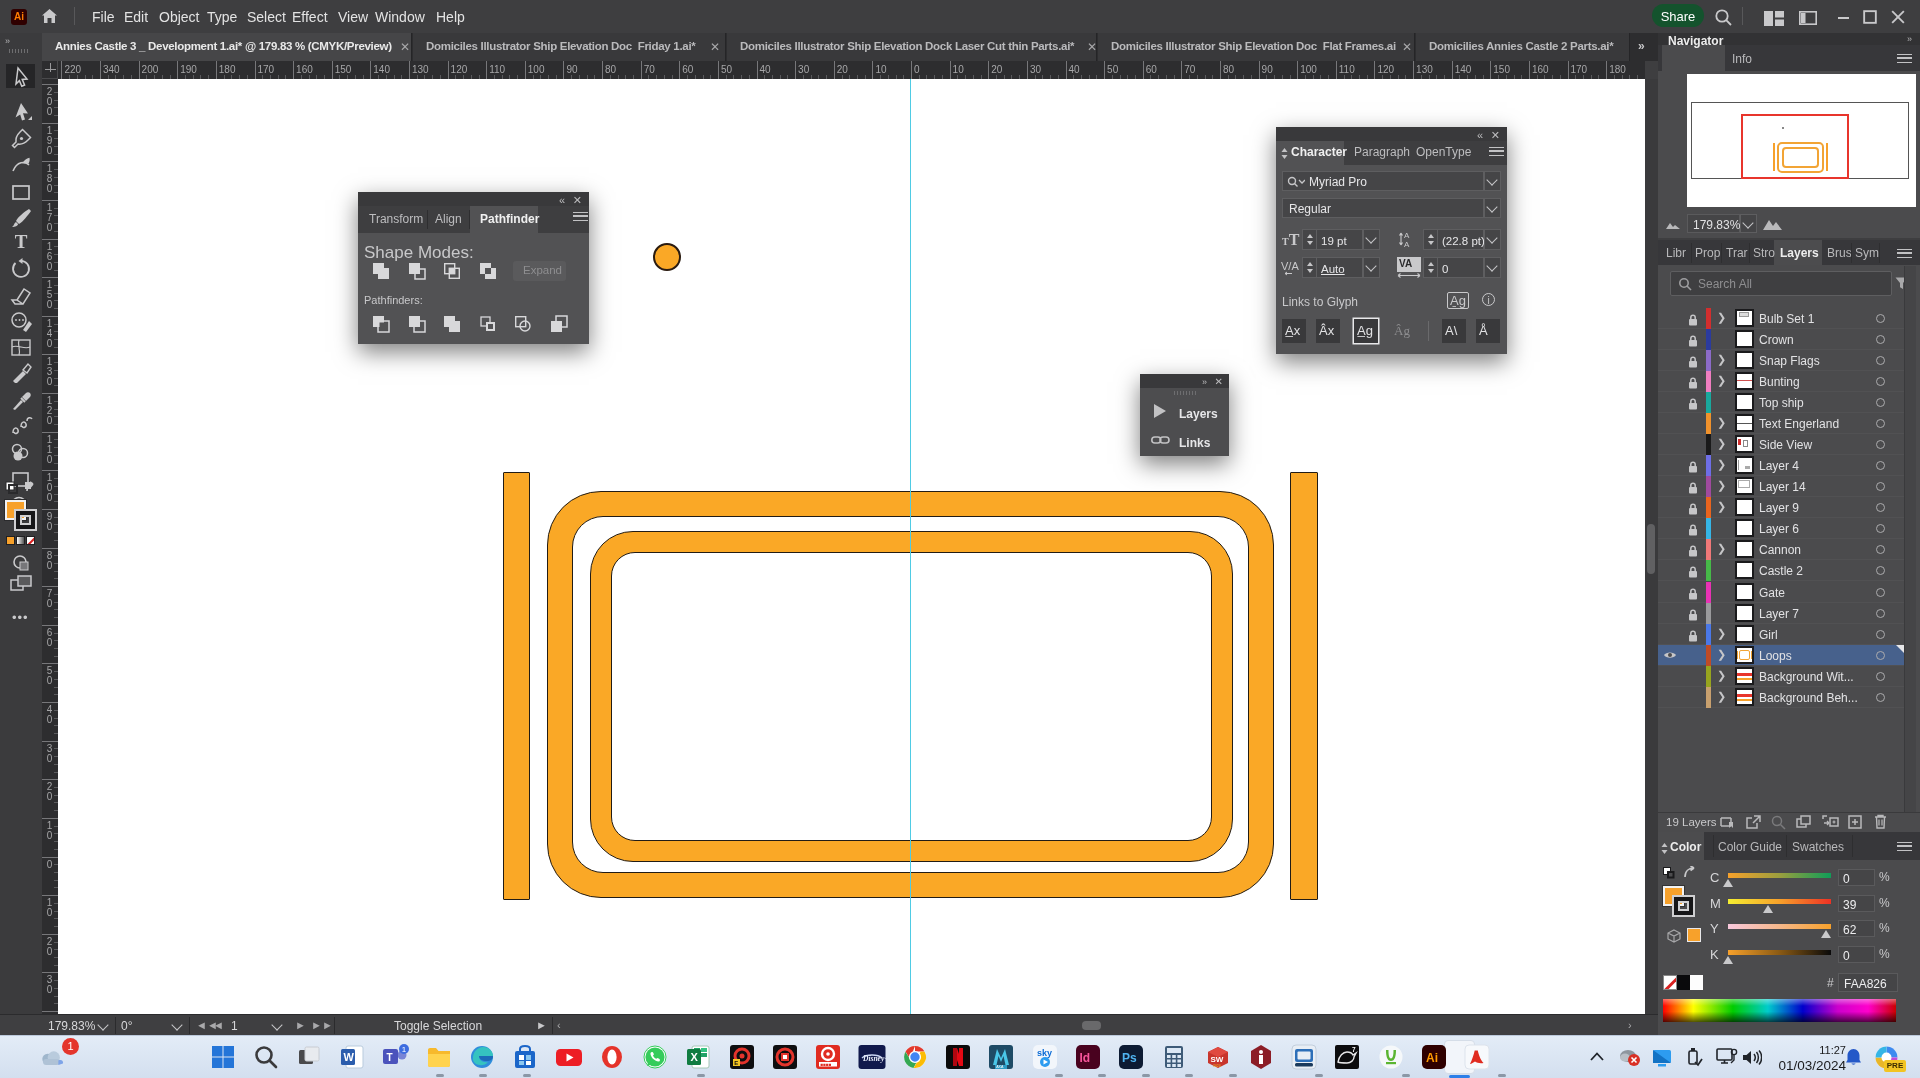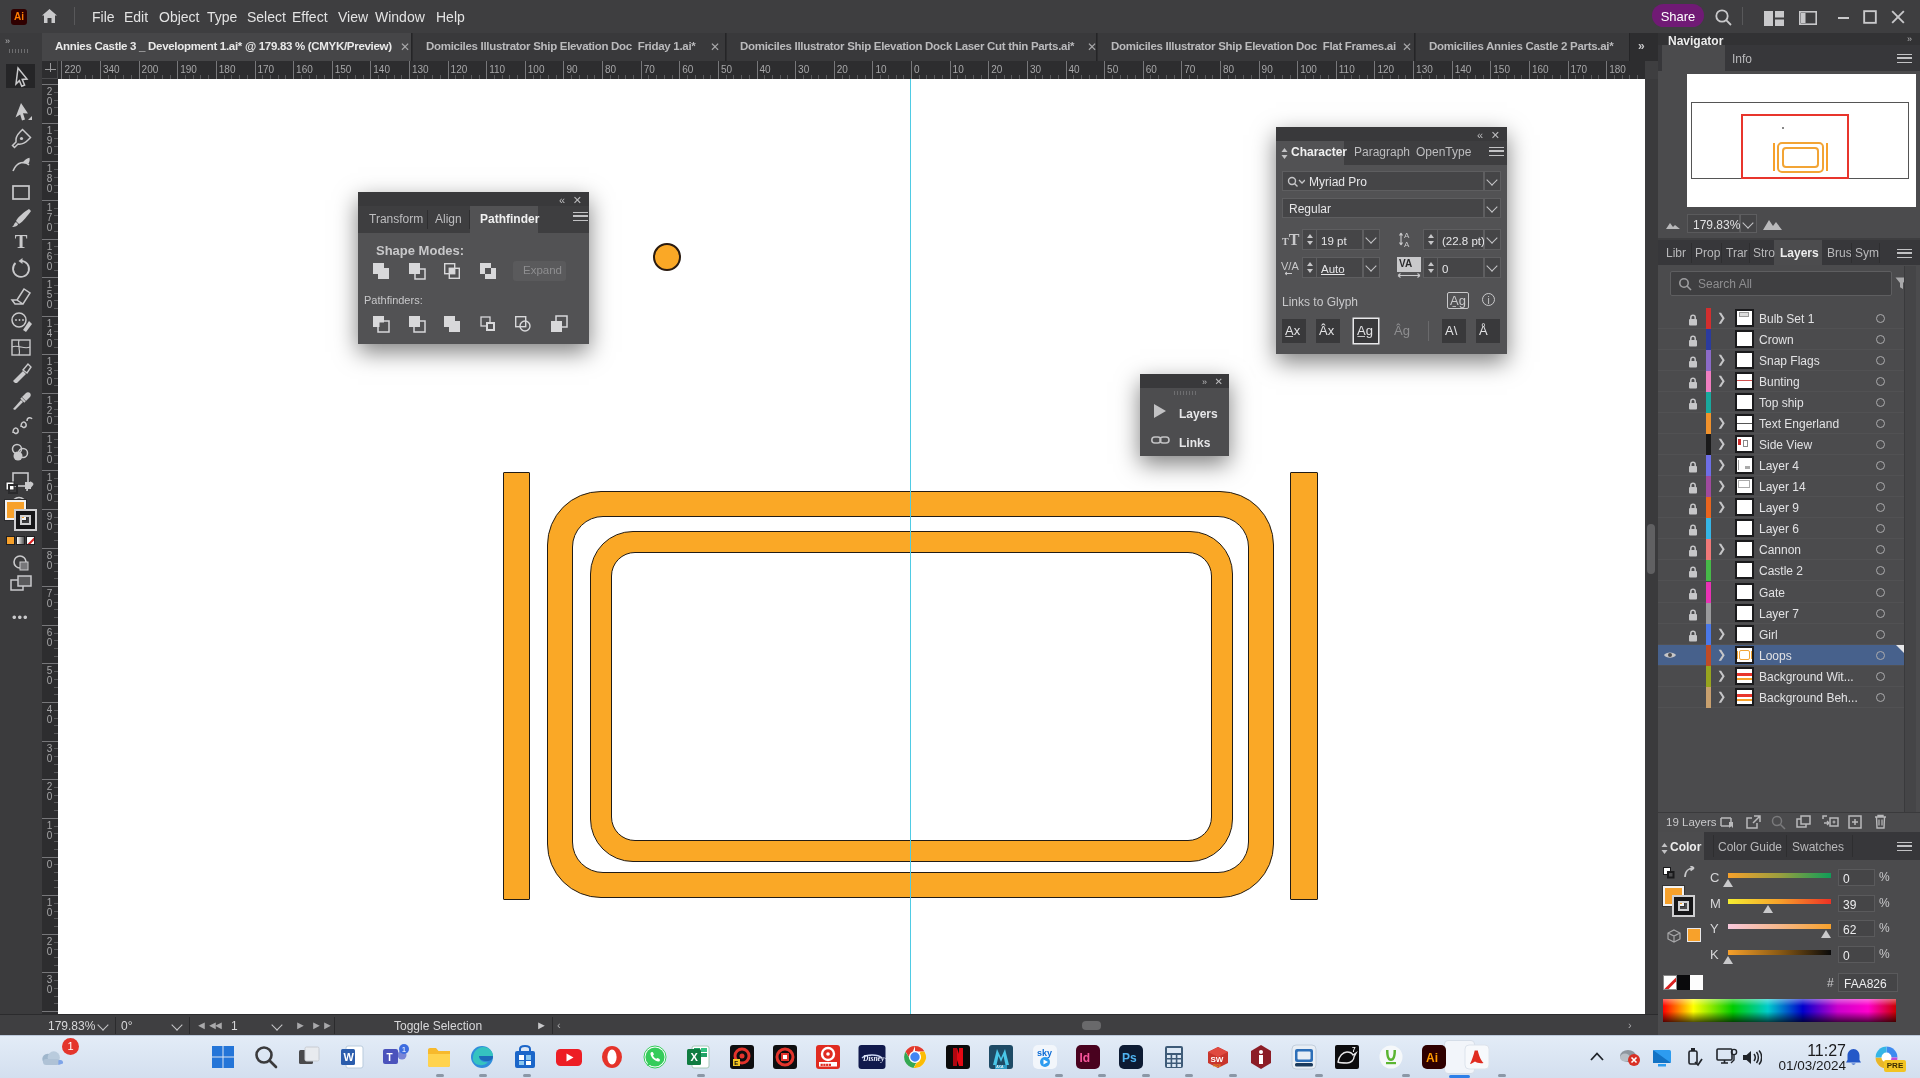--- a/index.html
+++ b/index.html
@@ -10,21 +10,21 @@
 
   
   #menubar { left:0; top:0; width:1920px; height:33px; background:#3E3E40; }
   #menubar .mitem { position:absolute; top:9px; font-size:14px; color:#E3E3E3; }
   #ailogo { left:11px; top:9px; width:16px; height:16px; background:#2F0000; border-radius:3px;
             color:#FF7C00; font-size:10px; font-weight:bold; text-align:center; line-height:16px; }
   #homeic { left:41px; top:8px; }
   #mb-sep { left:74px; top:7px; width:1px; height:18px; background:#58585A; }
 
   
-  #share { left:1652px; top:4px; width:52px; height:23px; background:#701a75; border-radius:13px;
+  #share { left:1652px; top:4px; width:52px; height:23px; background:#14532d; border-radius:13px;
            color:#fff; font-size:13px; text-align:center; line-height:26px; }
   .winbtn { position:absolute; top:0; width:14px; height:14px; }
 
   
   #tabbar { left:0; top:33px; width:1920px; height:28px; background:#2D2D2F; }
   .dtab { position:absolute; top:0; height:28px; background:#39393B; border-right:1px solid #252527; }
   .dtab .tx { position:absolute; left:13px; top:7px; font-size:11.5px; letter-spacing:-0.3px; font-weight:bold; color:#BABABC; white-space:nowrap; overflow:hidden; }
   .dtab .cl { position:absolute; top:7px; font-size:12px; color:#A8A8AA; }
   .dtab.active { background:#464648; }
   .dtab.active .tx { color:#E9E9E9; }
@@ -1143,21 +1143,21 @@
       <div class="fhx" style="right:24px; top:3px;">«</div>
       <div class="fhx" style="right:7px; top:3px;">✕</div>
       <div class="ftabrow" style="top:14px; height:27px;"></div>
       <div class="ftabcell" style="left:112px; top:14px; width:68px; height:27px;"></div>
       <div class="ftab" style="left:11px; top:20px;">Transform</div>
       <div class="ftab" style="left:77px; top:20px;">Align</div>
       <div class="ftab on" style="left:122px; top:20px;">Pathfinder</div>
       <div class="abs" style="left:69px; top:18px; width:1px; height:19px; background:#2E2E30;"></div>
       <div class="abs" style="left:111px; top:18px; width:1px; height:19px; background:#2E2E30;"></div>
       <div class="hamb" style="left:215px; top:20px;"></div>
-      <div class="abs" style="left:18px; top:51px; font-size:13px; color:#C8C8CA;font-weight:bold;">Shape Modes:</div>
+      <div class="abs" style="left:6px; top:51px; font-size:17px; color:#C8C8CA;">Shape Modes:</div>
       <div class="abs" style="left:6px; top:102px; font-size:11px; color:#C8C8CA;">Pathfinders:</div>
       <svg class="abs" style="left:14px; top:70px;" width="18" height="18" viewBox="0 0 18 18">
         <path d="M1 1 L12 1 L12 6 L17 6 L17 17 L6 17 L6 12 L1 12 Z" fill="#D8D8DA"></path>
       </svg>
       <svg class="abs" style="left:49.5px; top:70px;" width="18" height="18" viewBox="0 0 18 18">
         <rect x="1" y="1" width="11" height="11" fill="#D8D8DA"></rect>
         <rect x="7" y="7" width="10" height="10" fill="none" stroke="#D8D8DA" stroke-width="1.5"></rect>
       </svg>
       <svg class="abs" style="left:85px; top:70px;" width="18" height="18" viewBox="0 0 18 18">
         <rect x="1.7" y="1.7" width="10" height="10" fill="none" stroke="#D8D8DA" stroke-width="1.4"></rect>
@@ -1277,21 +1277,21 @@
       <div class="abs" style="left:6px; top:192px; width:24px; height:24px; background:#39393B;">
         <div class="abs" style="left:3px; top:4px; font-size:13px; color:#E2E2E4; white-space:nowrap;">A̲x</div>
       </div>
       <div class="abs" style="left:40px; top:192px; width:24px; height:24px; background:#39393B;">
         <div class="abs" style="left:3px; top:4px; font-size:13px; color:#E2E2E4; white-space:nowrap;">Âx</div>
       </div>
       <div class="abs" style="left:78px; top:192px; width:24px; height:24px; background:#39393B;box-shadow:0 0 0 1.5px #E8E8EA;">
         <div class="abs" style="left:3px; top:4px; font-size:13px; color:#E2E2E4; white-space:nowrap;">A̲g</div>
       </div>
       <div class="abs" style="left:115px; top:192px; width:24px; height:24px; ">
-        <div class="abs" style="left:3px; top:4px; font-size:13px; color:#8E8E90; white-space:nowrap;">Âg</div>
+        <div class="abs" style="left:3px; top:4px; font-size:13px; color:#8E8E90; white-space:nowrap;font-family:Liberation Serif, serif;">Âg</div>
       </div>
       <div class="abs" style="left:152px; top:194px; width:1px; height:20px; background:#6A6A6C;"></div>
       <div class="abs" style="left:166px; top:192px; width:24px; height:24px; background:#39393B;">
         <div class="abs" style="left:3px; top:4px; font-size:13px; color:#E2E2E4; white-space:nowrap;">A\</div>
       </div>
       <div class="abs" style="left:200px; top:192px; width:24px; height:24px; background:#39393B;">
         <div class="abs" style="left:3px; top:4px; font-size:13px; color:#E2E2E4; white-space:nowrap;">Å</div>
       </div>
     </div>
   <div id="actpanel" class="fpanel" style="left:1140px; top:374px; width:89px; height:82px;">
@@ -1527,21 +1527,21 @@
       <svg class="abs" style="left:1716px; top:12px;" width="22" height="19" viewBox="0 0 22 19">
         <rect x="1" y="1" width="15" height="11" rx="1" fill="none" stroke="#20242A" stroke-width="1.6"></rect>
         <path d="M5 15 L12 15 M8.5 12 L8.5 15" stroke="#20242A" stroke-width="1.6"></path>
         <circle cx="18" cy="4" r="2.6" fill="none" stroke="#20242A" stroke-width="1.4"></circle>
         <path d="M18 6.5 L18 12 L15 15" fill="none" stroke="#20242A" stroke-width="1.4"></path>
       </svg>
       <svg class="abs" style="left:1742px; top:13px;" width="20" height="17" viewBox="0 0 20 17">
         <path d="M1 6 L4.5 6 L9 2 L9 15 L4.5 11 L1 11 Z" fill="#20242A"></path>
         <path d="M12 5 C13.5 7 13.5 10 12 12 M14.5 3 C17 6 17 11 14.5 14 M17 1.5 C20.5 5 20.5 12 17 15.5" fill="none" stroke="#20242A" stroke-width="1.5"></path>
       </svg>
-      <div class="abs" style="left:1786px; top:7px; width:60px; text-align:right; font-size:16px; color:#1A1A1C; line-height:15px;">11:27</div>
+      <div class="abs" style="left:1786px; top:7px; width:60px; text-align:right; font-size:11px; color:#1A1A1C; line-height:15px;">11:27</div>
       <div class="abs" style="left:1770px; top:22px; width:76px; text-align:right; font-size:13.5px; color:#1A1A1C; line-height:15px;">01/03/2024</div>
       <svg class="abs" style="left:1845px; top:12px;" width="17" height="19" viewBox="0 0 17 19">
         <path d="M8.5 1 C12 1 14.5 4 14.5 7.5 L14.5 12 L16 14.5 L1 14.5 L2.5 12 L2.5 7.5 C2.5 4 5 1 8.5 1 Z" fill="#2458C8"></path>
         <path d="M6.5 15.5 C6.8 17 10.2 17 10.5 15.5 Z" fill="#2458C8"></path>
       </svg>
       <svg class="abs" style="left:1874px; top:9px;" width="25" height="25" viewBox="0 0 25 25">
         <circle cx="12.5" cy="12.5" r="11" fill="#fff"></circle>
         <path d="M12.5 1.5 A11 11 0 0 1 23.5 12.5 L12.5 12.5 Z" fill="#3D8AF0"></path>
         <path d="M23.5 12.5 A11 11 0 0 1 12.5 23.5 L12.5 12.5 Z" fill="#C04BD8"></path>
         <path d="M12.5 23.5 A11 11 0 0 1 1.5 12.5 L12.5 12.5 Z" fill="#E8B62A"></path>

